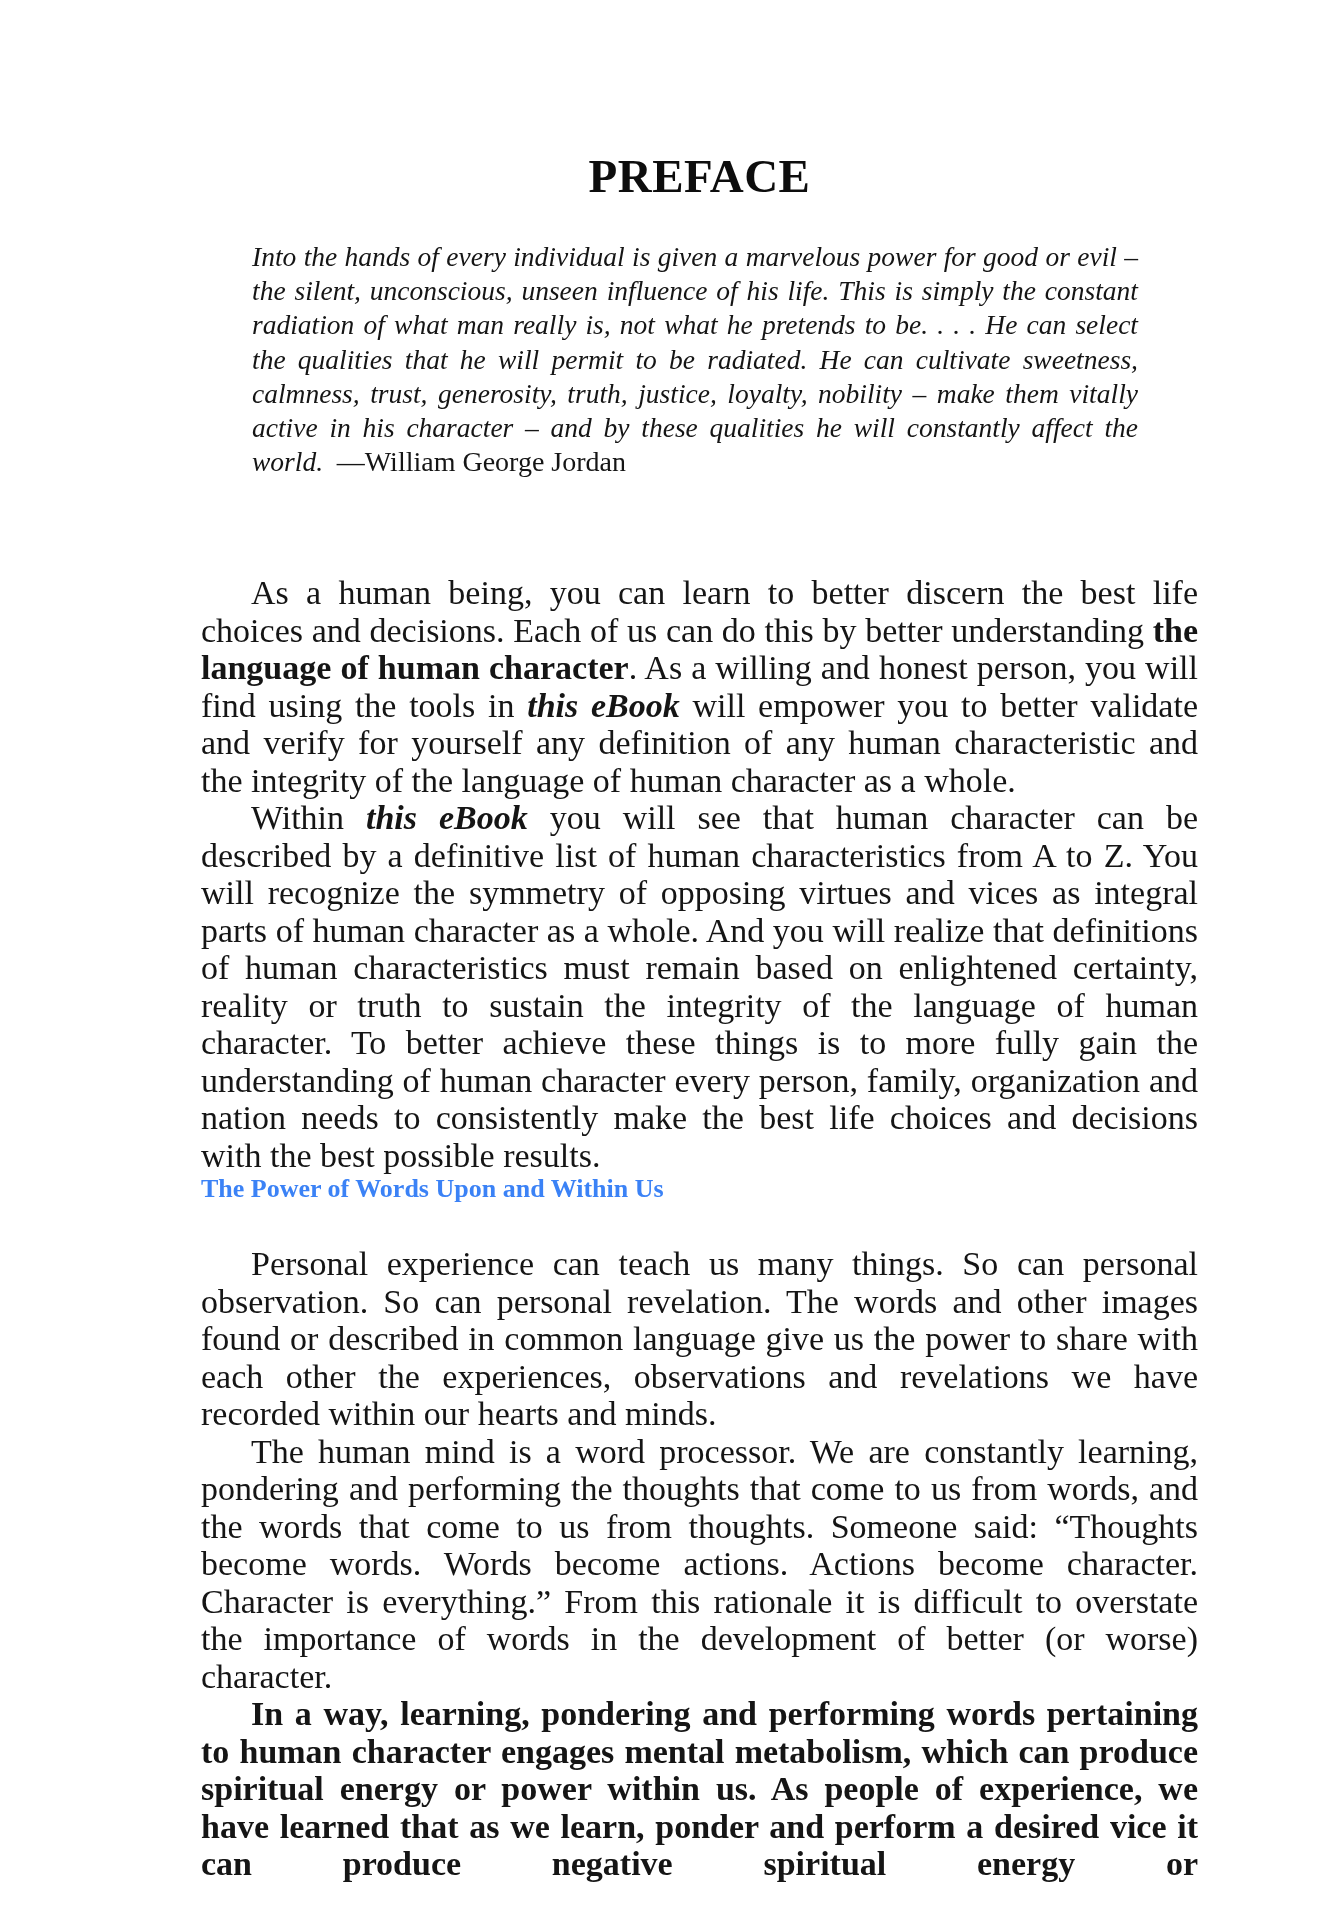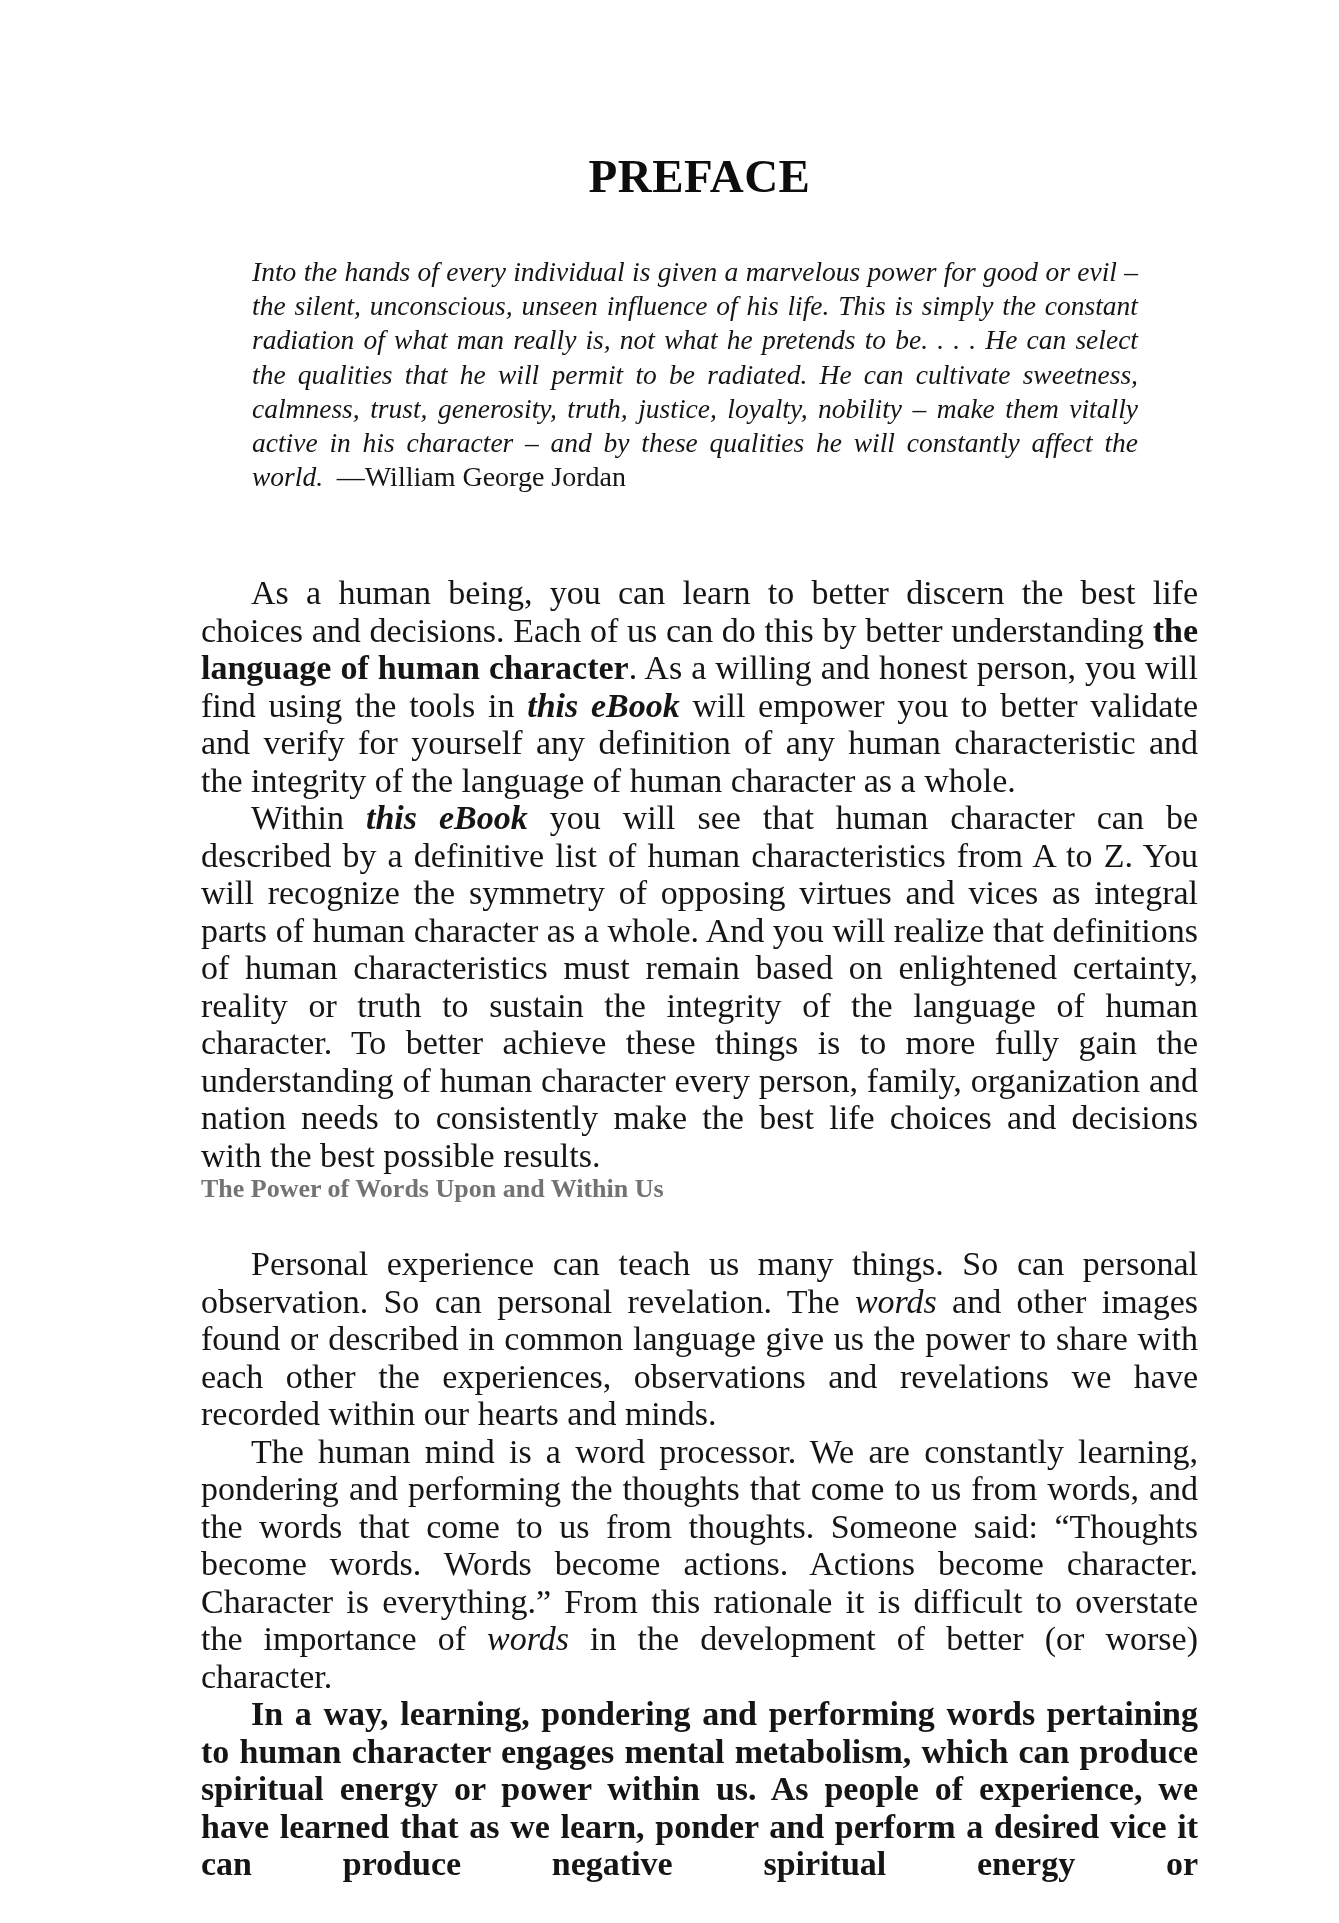--- a/index.html
+++ b/index.html
@@ -30,21 +30,21 @@
       text-align: center;
       font-weight: bold;
       font-size: 47px;
       line-height: 60px;
       letter-spacing: 0.5px;
       margin: 0;
       color: #0d0d0d;
     }
     .epigraph {
       position: absolute;
-      top: 255px;
+      top: 240px;
       left: 252px;
       width: 886px;
       font-style: italic;
       font-size: 27.5px;
       line-height: 34.2px;
       text-align: justify;
       margin: 0;
       color: #151515;
     }
     .epigraph .attribution {
@@ -67,26 +67,26 @@
     }
     .b1 { top: 574px; }
     .heading {
       position: absolute;
       top: 1170px;
       left: 201px;
       font-weight: bold;
       font-size: 26px;
       line-height: 37px;
       margin: 0;
-      color: #737373;
+      color: #3b82f6;
     }
     .b2 { top: 1245px; }
     .bold { font-weight: bold; }
     .bi { font-weight: bold; font-style: italic; }
-    .it { font-style: italic; }
+    .it { }
     .last-line-justify { text-align-last: justify; font-weight: bold; }
   </style>
 </head>
 <body>
 
 <div class="page">
 
   <h1 class="title">PREFACE</h1>
 
   <blockquote class="epigraph">

